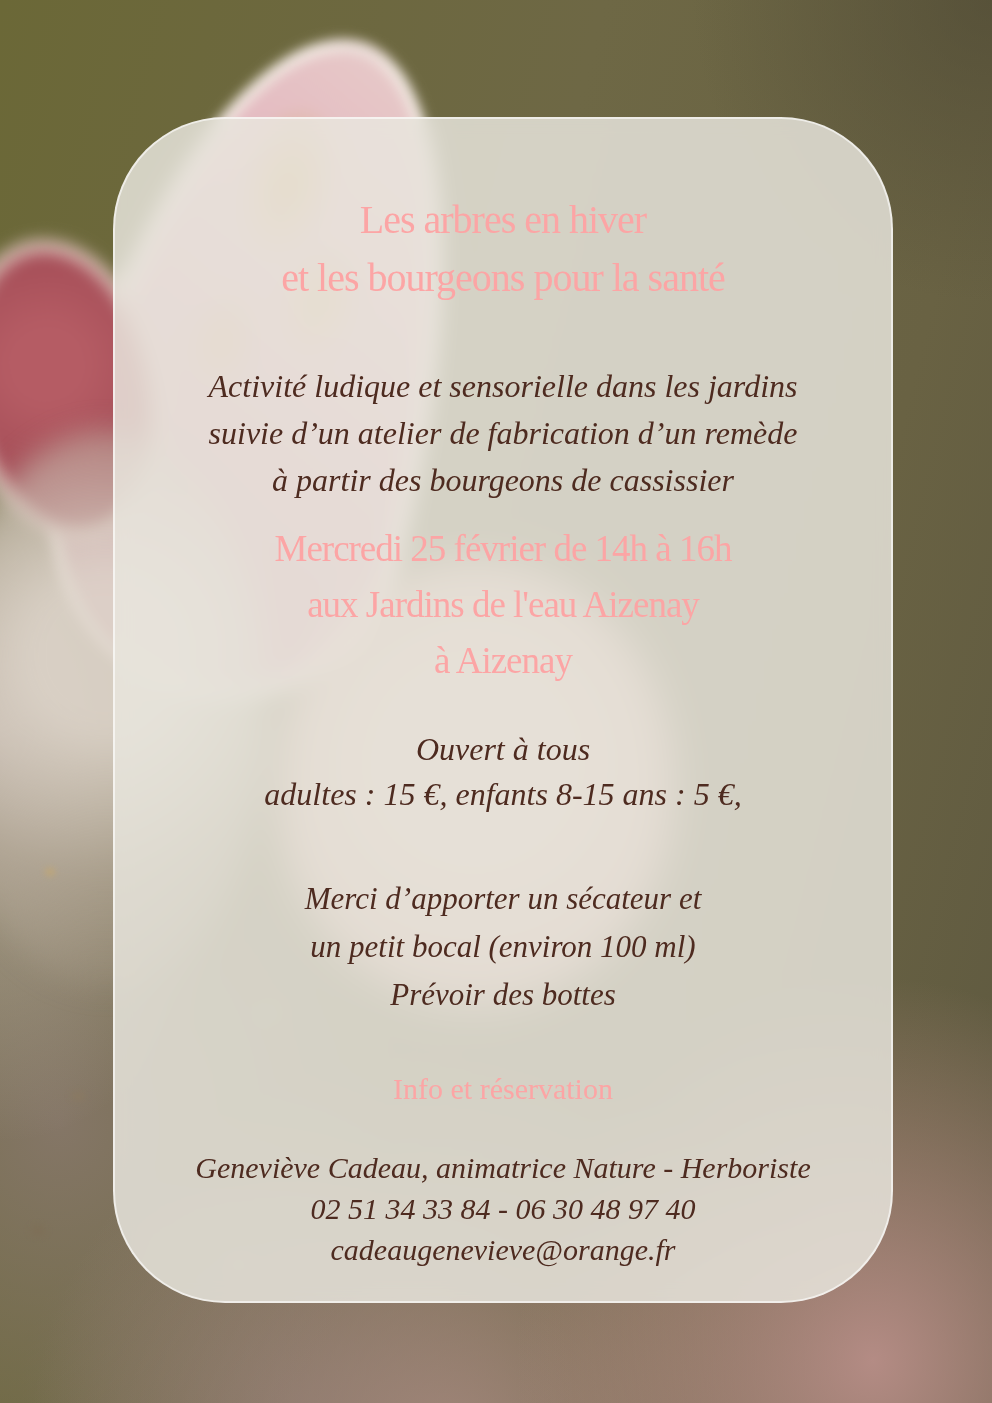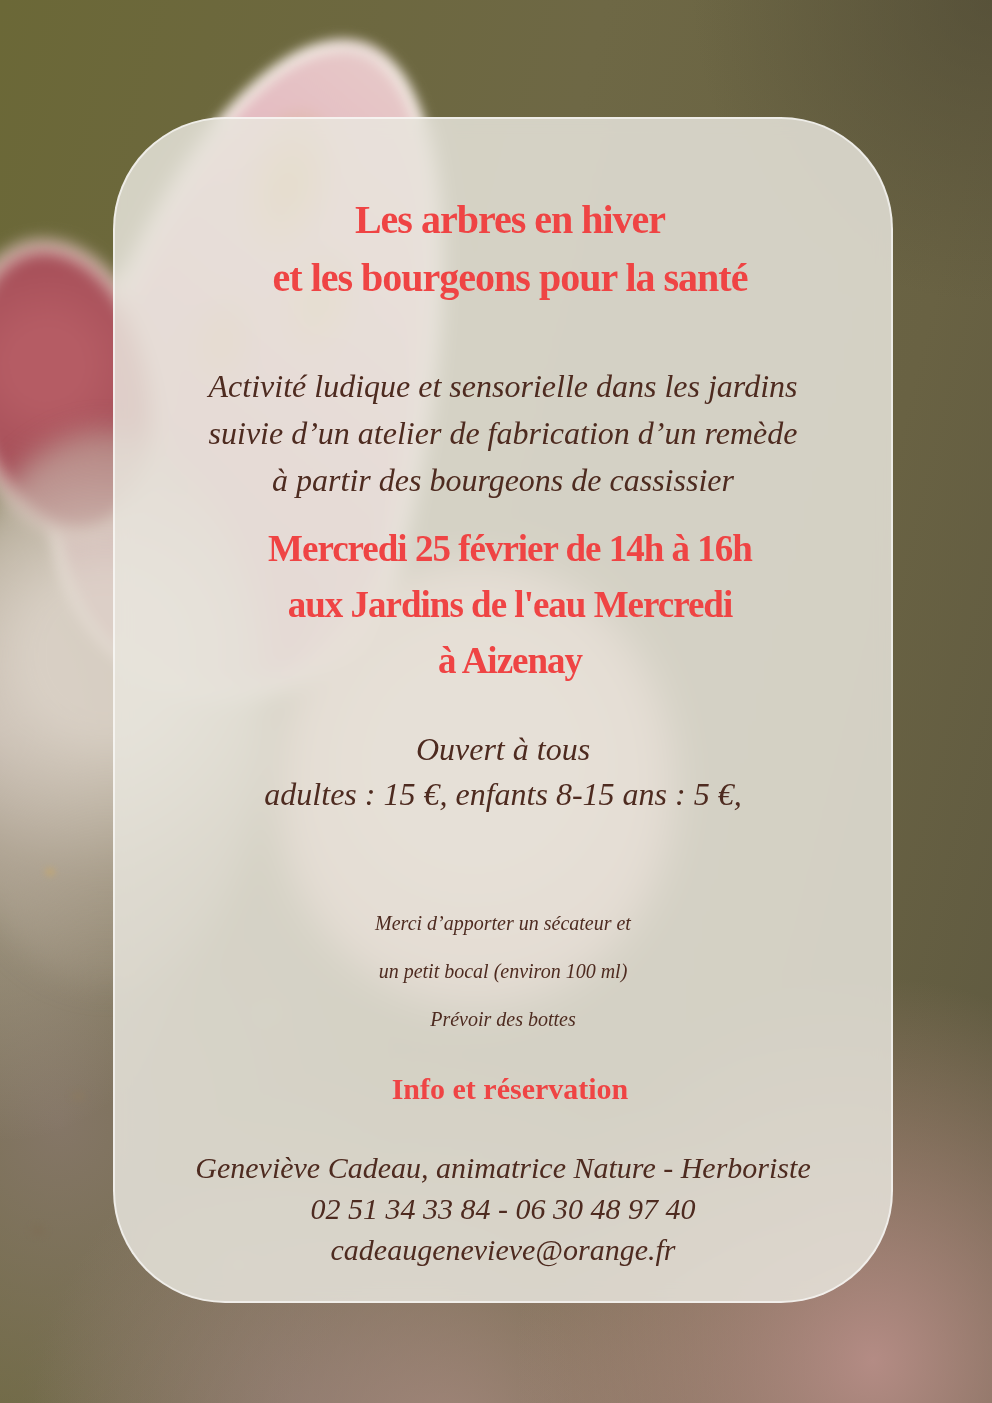--- a/index.html
+++ b/index.html
@@ -73,27 +73,27 @@
     position:absolute;
     left:113px; top:117px; width:780px; height:1186px;
     border-radius:112px;
     background:rgba(232,230,222,.84);
     border:2px solid rgba(255,255,255,.6);
     box-sizing:border-box;
     -webkit-backdrop-filter:blur(9px);
     backdrop-filter:blur(9px);
   }
   .tblock{position:absolute; left:0; width:100%; text-align:center;}
-  .purple{color:#ef4444; font-weight:bold;margin-left:7px;}
+  .purple{color:#fca5a5; font-weight:normal;}
   .brown{color:#4e2b20; font-style:italic;margin-top:8px;}
   .title-block{top:72px; font-size:40px; line-height:58px; letter-spacing:-1px;}
   .intro-block{top:236px; font-size:32px; line-height:47px;}
   .event-block{top:402px; font-size:37px; line-height:56px; letter-spacing:-1px;}
   .pricing-block{top:600px; font-size:32px; line-height:45px;}
-  .bring-block{top:772px; font-size:20px; line-height:48px;}
+  .bring-block{top:748px; font-size:31px; line-height:48px;}
   .contact-head{top:950px; font-size:30px; line-height:40px;}
   .contact-lines{top:1020px; font-size:30px; line-height:41px;}
 </style>
 </head>
 <body>
 
 <div id="stage">
 
   <div class="bg-base"></div>
   <div class="blur-shape bud-main"></div>
@@ -110,21 +110,21 @@
     </div>
 
     <div class="tblock intro-block brown">
       <div>Activité ludique et sensorielle dans les jardins</div>
       <div>suivie d’un atelier de fabrication d’un remède</div>
       <div>à partir des bourgeons de cassissier</div>
     </div>
 
     <div class="tblock event-block purple">
       <div>Mercredi 25 février  de 14h à 16h</div>
-      <div>aux Jardins de l'eau Mercredi</div>
+      <div>aux Jardins de l'eau Aizenay</div>
       <div>à Aizenay</div>
     </div>
 
     <div class="tblock pricing-block brown">
       <div>Ouvert à tous</div>
       <div>adultes : 15 €, enfants 8-15 ans : 5 €,</div>
     </div>
 
     <div class="tblock bring-block brown">
       <div>Merci d’apporter un sécateur et</div>

